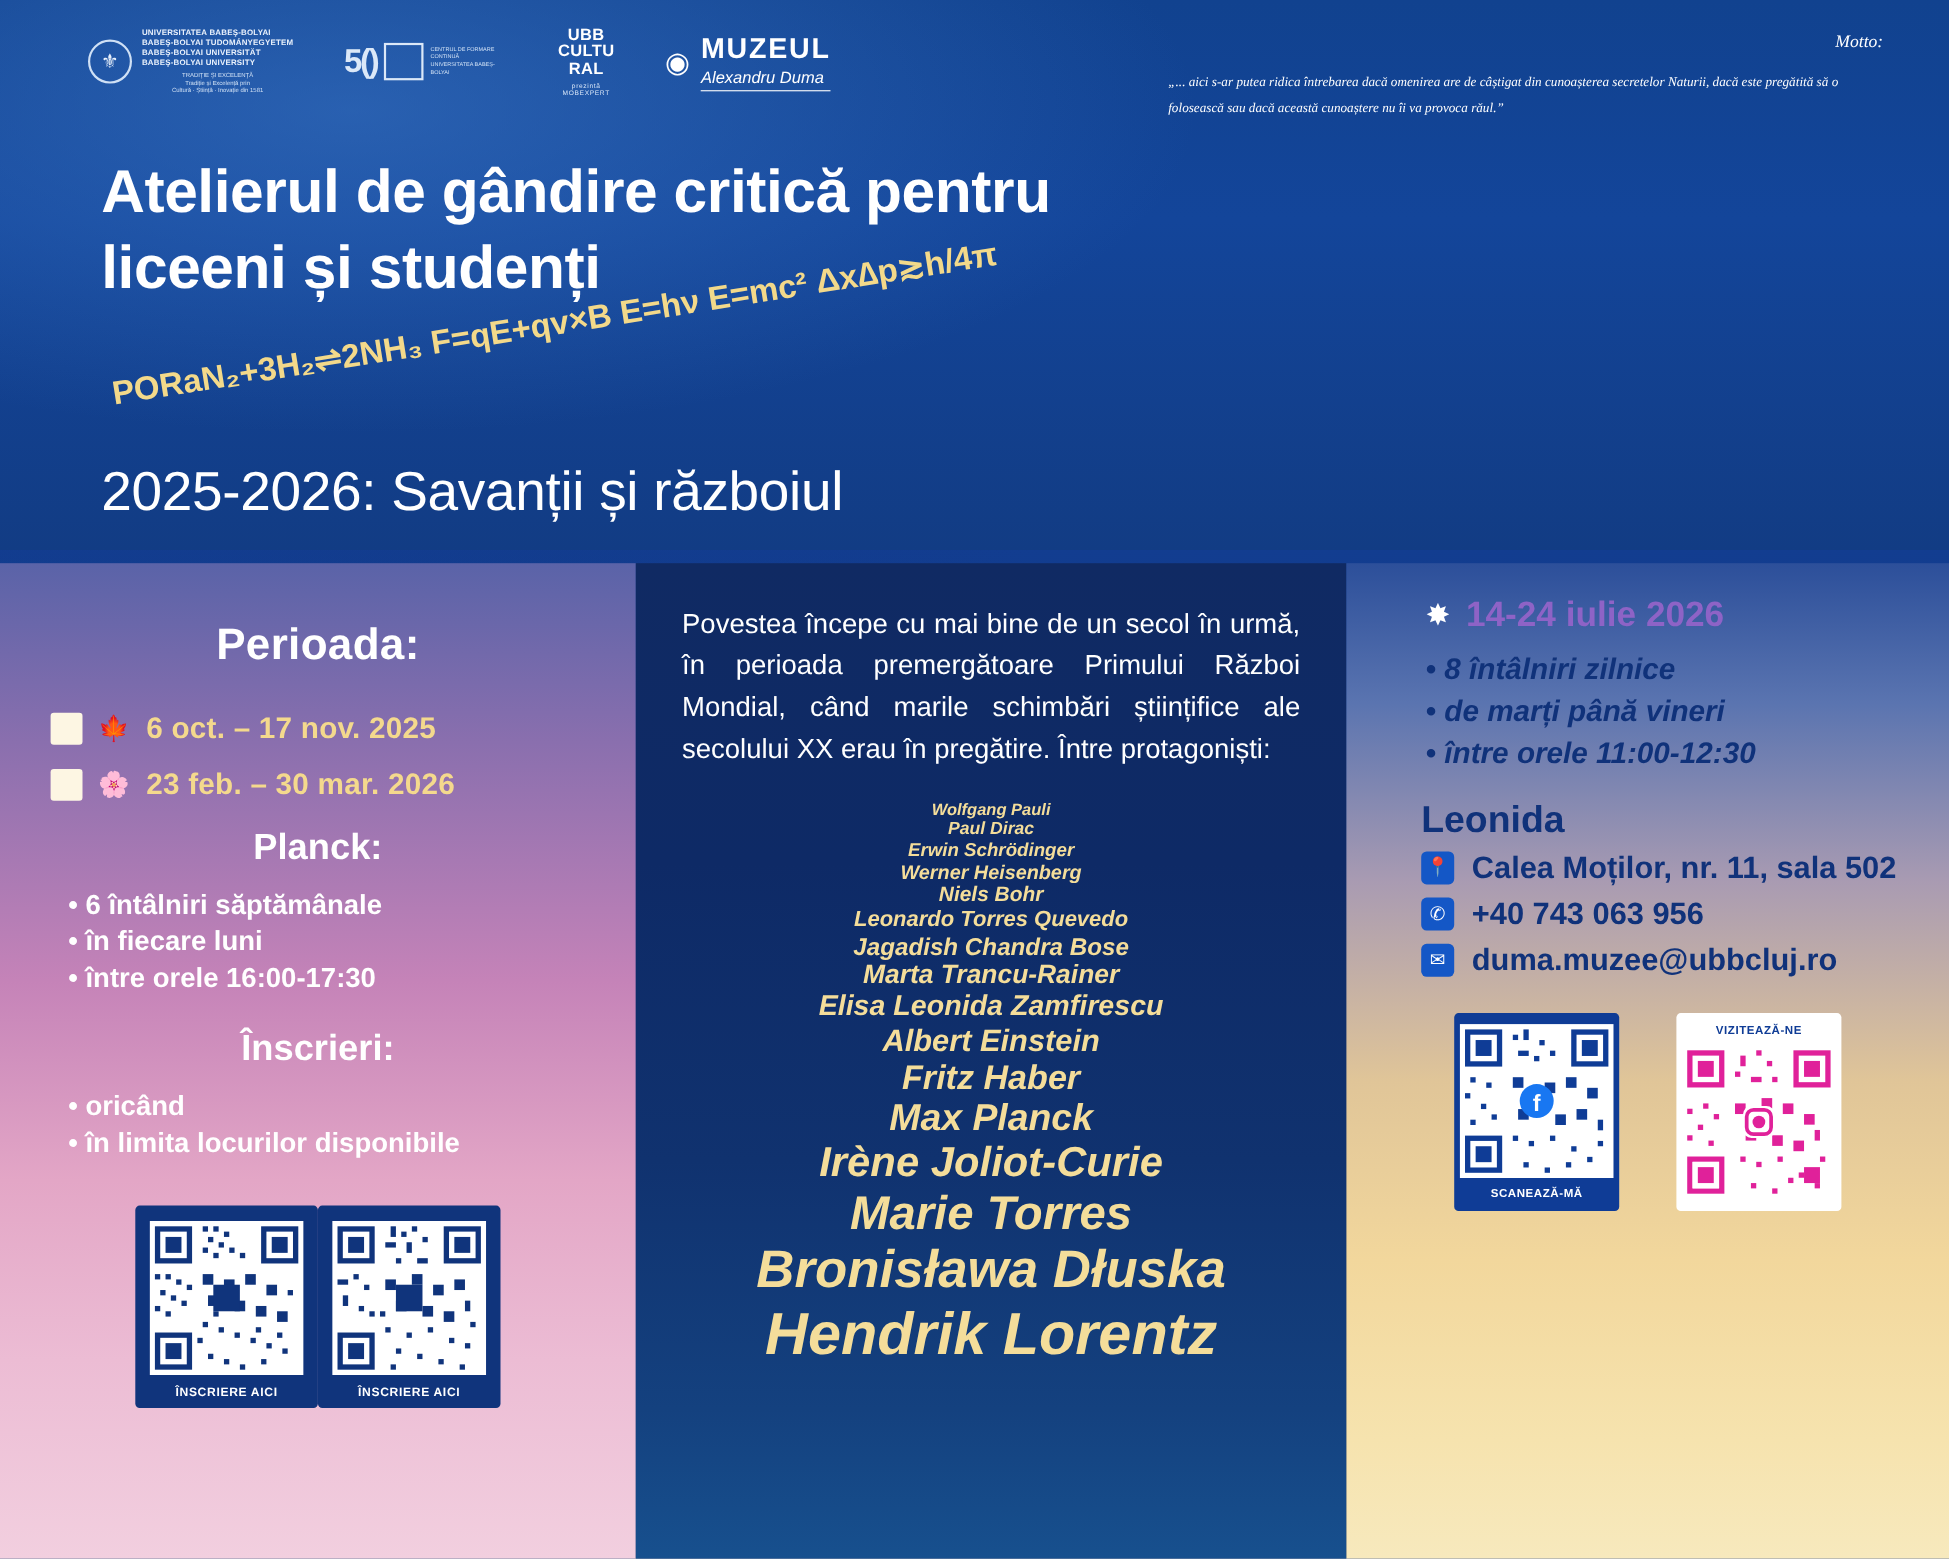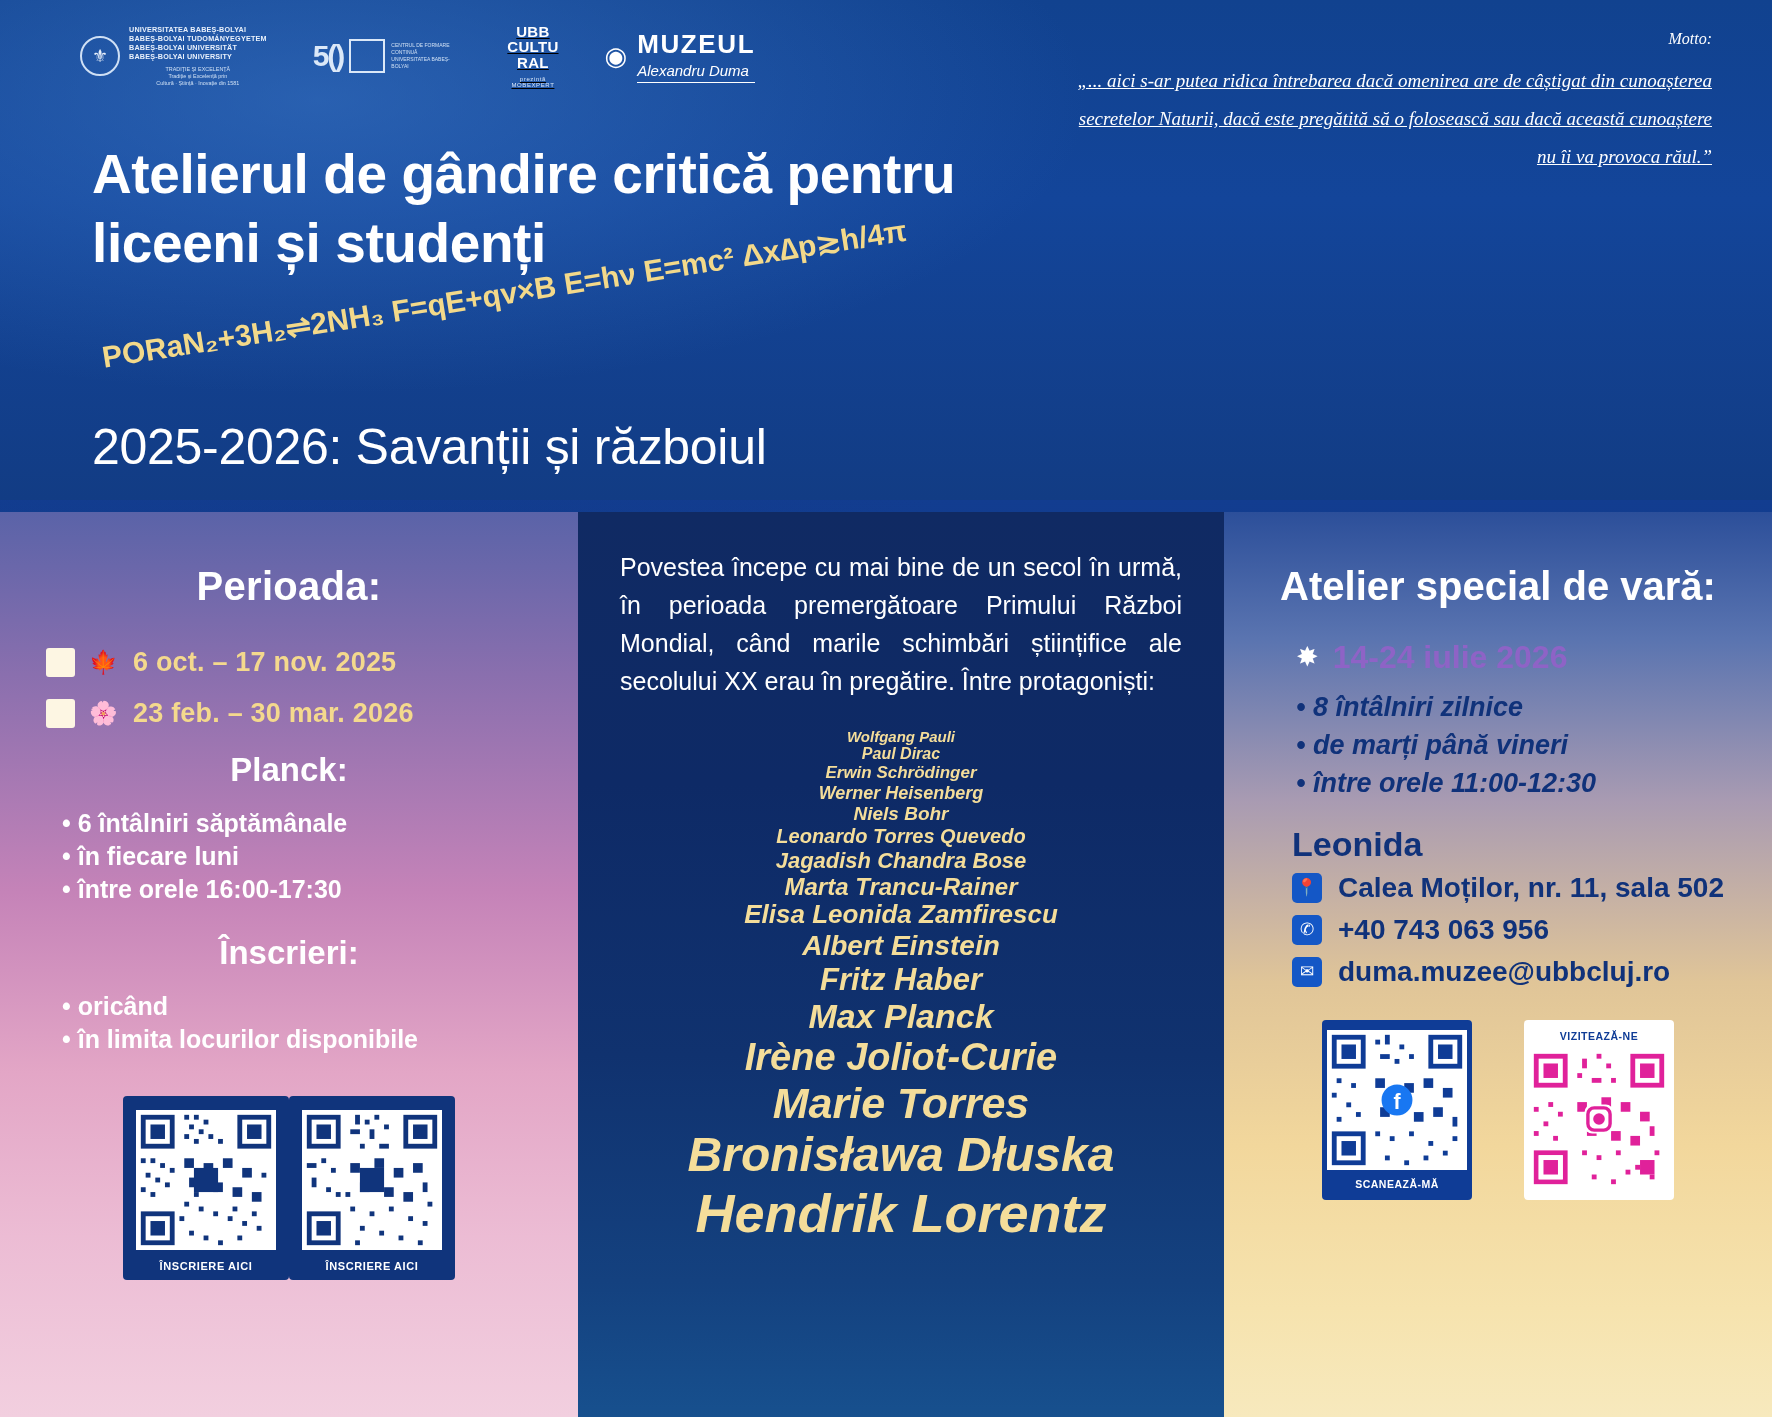--- a/index.html
+++ b/index.html
@@ -31,35 +31,35 @@
     width: 40px; height: 40px; border-radius: 50%;
     border: 2px solid #cfe0f5; display: flex; align-items: center; justify-content: center;
     color: #e8f0fb; font-size: 18px;
   }
   .logo-ubb-txt { color: #e9f1fc; font-size: 7.2px; line-height: 1.25; font-weight: bold; letter-spacing: .2px; }
   .logo-ubb-sub { color: #cfe0f5; font-size: 5.4px; margin-top: 5px; line-height: 1.3; text-align: center; }
   .logo-cfc { display: flex; align-items: center; gap: 6px; }
   .cfc-mark { color: #dbe8f8; font-size: 30px; font-weight: bold; letter-spacing: -2px; }
   .cfc-box { width: 36px; height: 34px; border: 2px solid #dbe8f8; }
   .cfc-sub { color: #cfe0f5; font-size: 5px; line-height: 1.35; max-width: 70px; }
-  .logo-ubbcult { text-align: center; text-decoration: underline; }
+  .logo-ubbcult { text-align: center; }
   .ubbcult-main { color: #ffffff; font-size: 15px; font-weight: bold; line-height: 1.02; letter-spacing: .3px; }
   .ubbcult-sub { color: #d8e6f8; font-size: 6px; margin-top: 6px; letter-spacing: .6px; }
   .logo-muzeu { display: flex; align-items: center; gap: 10px; }
   .muz-icon { color: #ffffff; font-size: 26px; line-height: 1; }
   .muz-name { color: #ffffff; font-size: 26px; font-weight: bold; letter-spacing: 1.6px; }
   .muz-sub { color: #ffffff; font-size: 15px; font-style: italic; border-bottom: 1px solid #ffffff; padding-bottom: 3px; margin-top: 2px; }
 
   .motto {
     position: absolute; top: 30px; right: 60px; width: 650px;
     color: #ffffff; font-family: "Liberation Serif", serif; font-style: italic;
     text-align: right;
   }
   .motto-label { font-size: 16px; margin-bottom: 14px; }
-  .motto-text { font-size: 19px; line-height: 2.0; text-align: right; text-decoration: underline; }
+  .motto-text { font-size: 12px; line-height: 2.0; text-align: left; }
 
   .title {
     position: absolute; top: 140px; left: 92px; width: 1000px;
     color: #ffffff; font-size: 55px; font-weight: bold; line-height: 1.25;
     letter-spacing: -0.4px;
   }
   .formula {
     position: absolute; top: 276px; left: 100px; width: 1130px; height: 110px;
     color: #f3d98a; font-size: 30px; font-weight: bold; white-space: nowrap;
   }
@@ -358,21 +358,20 @@
           <div style="font-size: 31px;">Fritz Haber</div>
           <div style="font-size: 34px;">Max Planck</div>
           <div style="font-size: 38px;">Irène Joliot-Curie</div>
           <div style="font-size: 43px;">Marie Torres</div>
           <div style="font-size: 48px;">Bronisława Dłuska</div>
           <div style="font-size: 54px;">Hendrik Lorentz</div>
         </div>
     </div>
 
     <div class="col-right">
-      <div class="atelier-h">Atelier special de vară:</div>
 
       <div class="summer-date">
         <div class="sun">✸</div>
         <div class="summer-date-txt">14-24 iulie 2026</div>
       </div>
 
       <ul class="r-bullets">
         <li>8 întâlniri zilnice</li>
         <li>de marți până vineri</li>
         <li>între orele 11:00-12:30</li>

